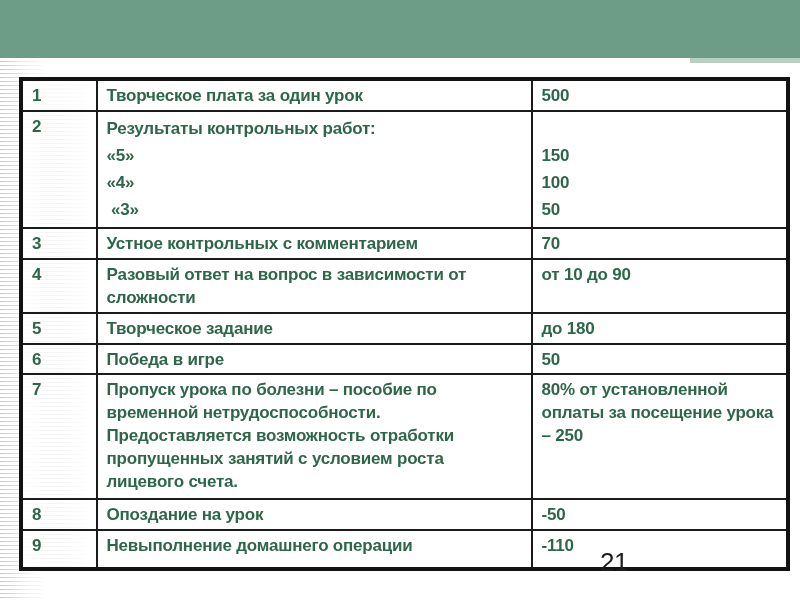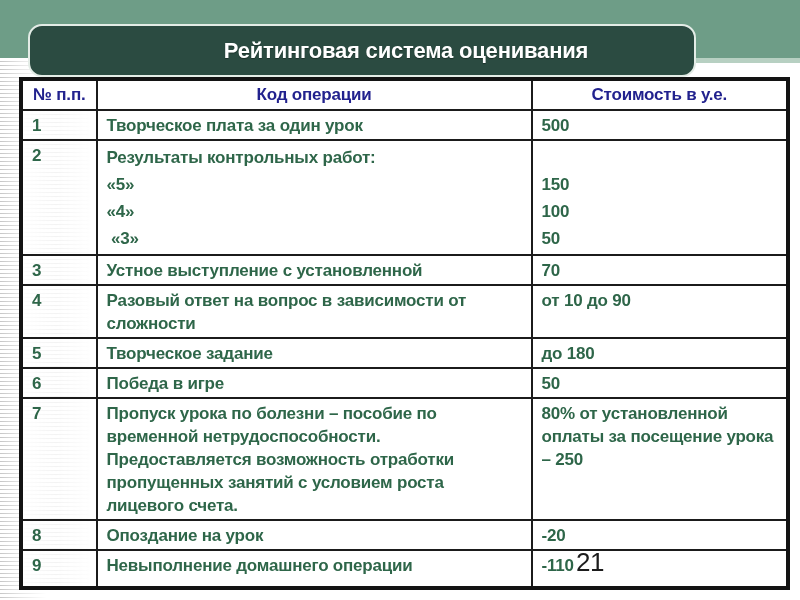--- a/index.html
+++ b/index.html
@@ -85,51 +85,43 @@
   td.num {
     background-image:
       linear-gradient(to right, rgba(255,255,255,0.9), rgba(255,255,255,0.55) 45%, #ffffff 95%),
       repeating-linear-gradient(to bottom, #ffffff 0px, #ffffff 3px, #e4e4e4 3px, #e4e4e4 4px);
   }
   .black-val { color: #1a1a1a; }
   .ital { }
   .l27 { line-height: 27px; min-height: 27px; }
   .page-num {
     position: absolute;
-    left: 576px; top: 547px;
+    left: 600px; top: 547px;
     font-size: 26px;
     color: #1c1c1c;
     letter-spacing: -0.5px;
     z-index: 5;
   }
 </style>
 </head>
 <body>
 
 <div class="slide">
   <div class="top-band"></div>
   <div class="band-edge"></div>
   <div class="stripes"></div>
 
-  <div class="title-box">
-    <span class="title">Рейтинговая система оценивания</span>
-  </div>
 
   <table class="rating">
     <colgroup>
         <col style="width:75px">
         <col style="width:435px">
         <col style="width:256px">
       </colgroup>
     <tbody>
-        <tr class="hdr" style="height:30px">
-      <td>№ п.п.</td>
-      <td>Код операции</td>
-      <td>Стоимость в у.е.</td>
-    </tr>
     <tr style="height:27px">
       <td class="num">1</td>
       <td>Творческое плата за один урок</td>
       <td class="black-val">500</td>
     </tr>
     <tr style="height:106px">
       <td class="num">2</td>
       <td>
         <div class="l27">Результаты контрольных работ:</div>
         <div class="l27">«5»</div>
@@ -138,21 +130,21 @@
       </td>
       <td>
         <div class="l27"></div>
         <div class="l27">150</div>
         <div class="l27">100</div>
         <div class="l27">50</div>
       </td>
     </tr>
     <tr style="height:28px">
       <td class="num">3</td>
-      <td>Устное выступление с установленной</td>
+      <td>Устное контрольных с комментарием</td>
       <td>70</td>
     </tr>
     <tr style="height:48px">
       <td class="num">4</td>
       <td>Разовый ответ на вопрос в зависимости от сложности</td>
       <td>от 10 до 90</td>
     </tr>
     <tr style="height:29px">
       <td class="num">5</td>
       <td>Творческое задание</td>
@@ -167,21 +159,21 @@
       <td class="num">7</td>
       <td>
         <div>Пропуск урока по болезни – пособие по временной нетрудоспособности.</div>
         <div class="ital">Предоставляется возможность отработки пропущенных занятий с условием роста лицевого счета.</div>
       </td>
       <td>80% от установленной оплаты за посещение урока – 250</td>
     </tr>
     <tr style="height:24px">
       <td class="num">8</td>
       <td>Опоздание на урок</td>
-      <td>-20</td>
+      <td>-50</td>
     </tr>
     <tr style="height:38px">
       <td class="num">9</td>
       <td>Невыполнение домашнего операции</td>
       <td>-110</td>
     </tr>
   </tbody>
     </table>
 
   <div class="page-num">21</div>

